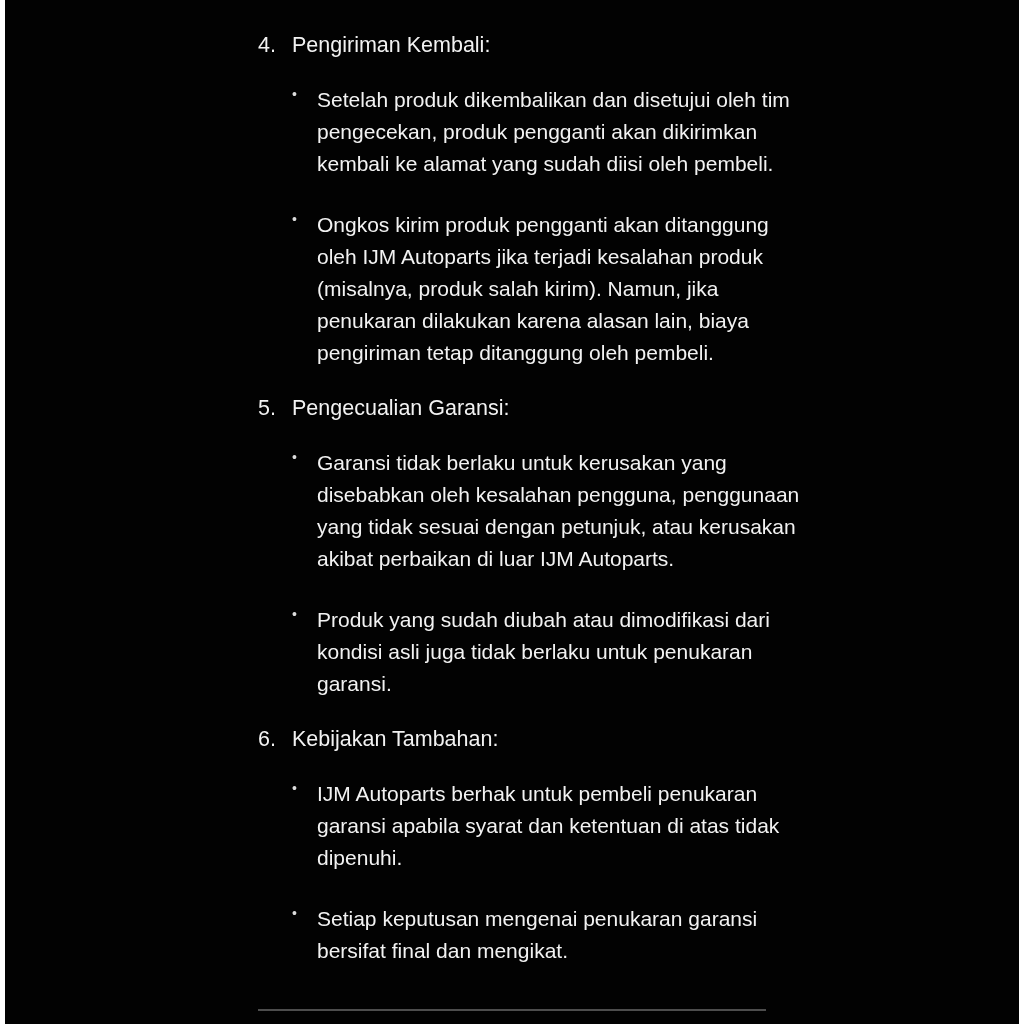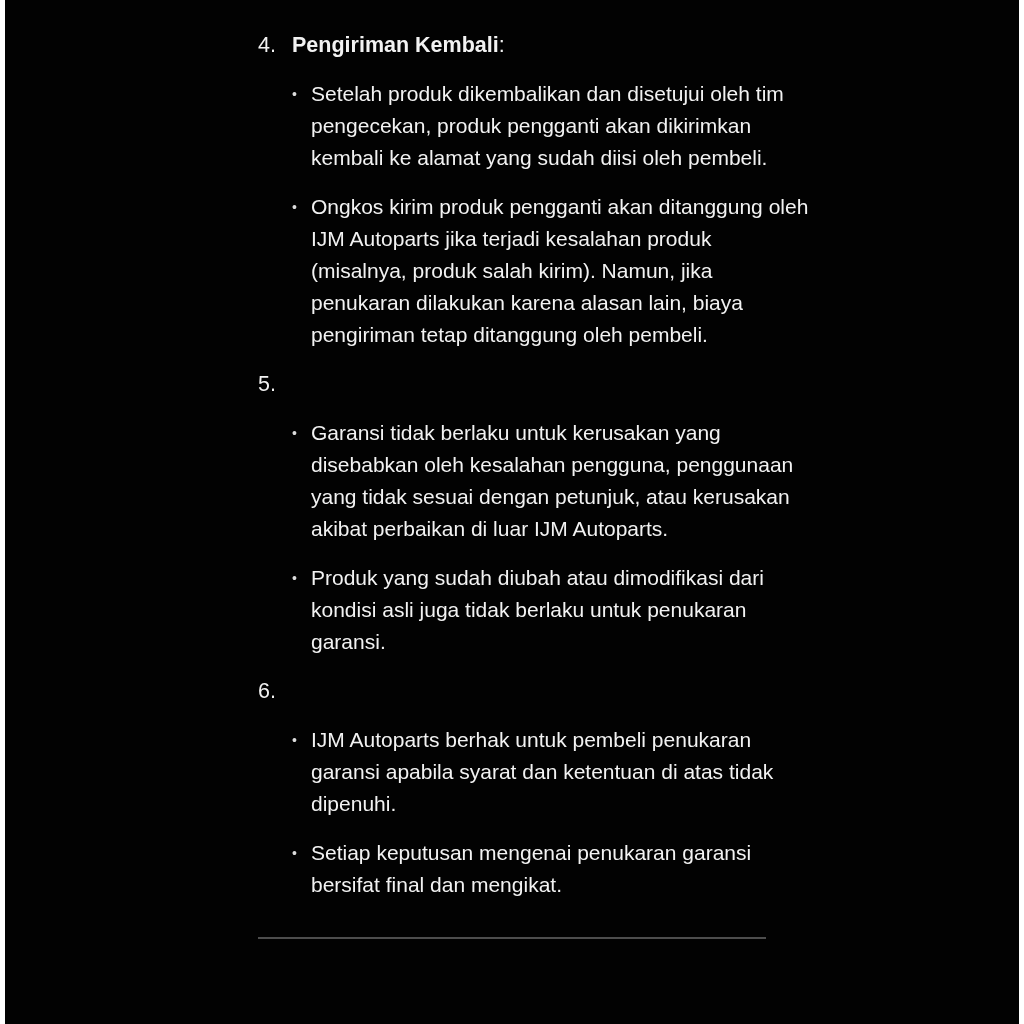--- a/index.html
+++ b/index.html
@@ -33,35 +33,35 @@
     display: flex;
     margin-top: 17px;
     margin-bottom: 17px;
     font-size: 21.5px;
   }
   .heading .num {
     width: 34px;
     flex: 0 0 34px;
     font-weight: 400;
   }
-  .heading .title b { font-weight: 700; }
+  .heading .title b { font-weight: 400; }
   .bullets { margin-left: 34px; }
   .bullet {
     display: flex;
     margin-bottom: 17px;
   }
   .bullet .dot {
     flex: 0 0 19px;
     width: 19px;
     font-size: 14px;
     line-height: 32px;
     color: #dcdcdc;
   }
   .bullet p {
-    margin: 0;
+    margin: 6px;
     flex: 1;
   }
   .divider {
     margin-top: 36px;
     margin-left: 0;
     width: 508px;
     border-top: 2px solid #4d4d4d;
     height: 0;
   }
 </style>
@@ -84,36 +84,38 @@
         <div class="bullet">
           <span class="dot">•</span>
           <p>Ongkos kirim produk pengganti akan ditanggung oleh IJM Autoparts jika terjadi kesalahan produk (misalnya, produk salah kirim). Namun, jika penukaran dilakukan karena alasan lain, biaya pengiriman tetap ditanggung oleh pembeli.</p>
         </div>
       </div>
     </div>
 
     <div class="section">
       <div class="heading">
         <span class="num">5.</span>
+        <span class="title"><b>Pengecualian Garansi</b><span>:</span></span>
       </div>
       <div class="bullets">
         <div class="bullet">
           <span class="dot">•</span>
           <p>Garansi tidak berlaku untuk kerusakan yang disebabkan oleh kesalahan pengguna, penggunaan yang tidak sesuai dengan petunjuk, atau kerusakan akibat perbaikan di luar IJM Autoparts.</p>
         </div>
         <div class="bullet">
           <span class="dot">•</span>
           <p>Produk yang sudah diubah atau dimodifikasi dari kondisi asli juga tidak berlaku untuk penukaran garansi.</p>
         </div>
       </div>
     </div>
 
     <div class="section">
       <div class="heading">
         <span class="num">6.</span>
+        <span class="title"><b>Kebijakan Tambahan</b><span>:</span></span>
       </div>
       <div class="bullets">
         <div class="bullet">
           <span class="dot">•</span>
           <p>IJM Autoparts berhak untuk pembeli penukaran garansi apabila syarat dan ketentuan di atas tidak dipenuhi.</p>
         </div>
         <div class="bullet">
           <span class="dot">•</span>
           <p>Setiap keputusan mengenai penukaran garansi bersifat final dan mengikat.</p>
         </div>

